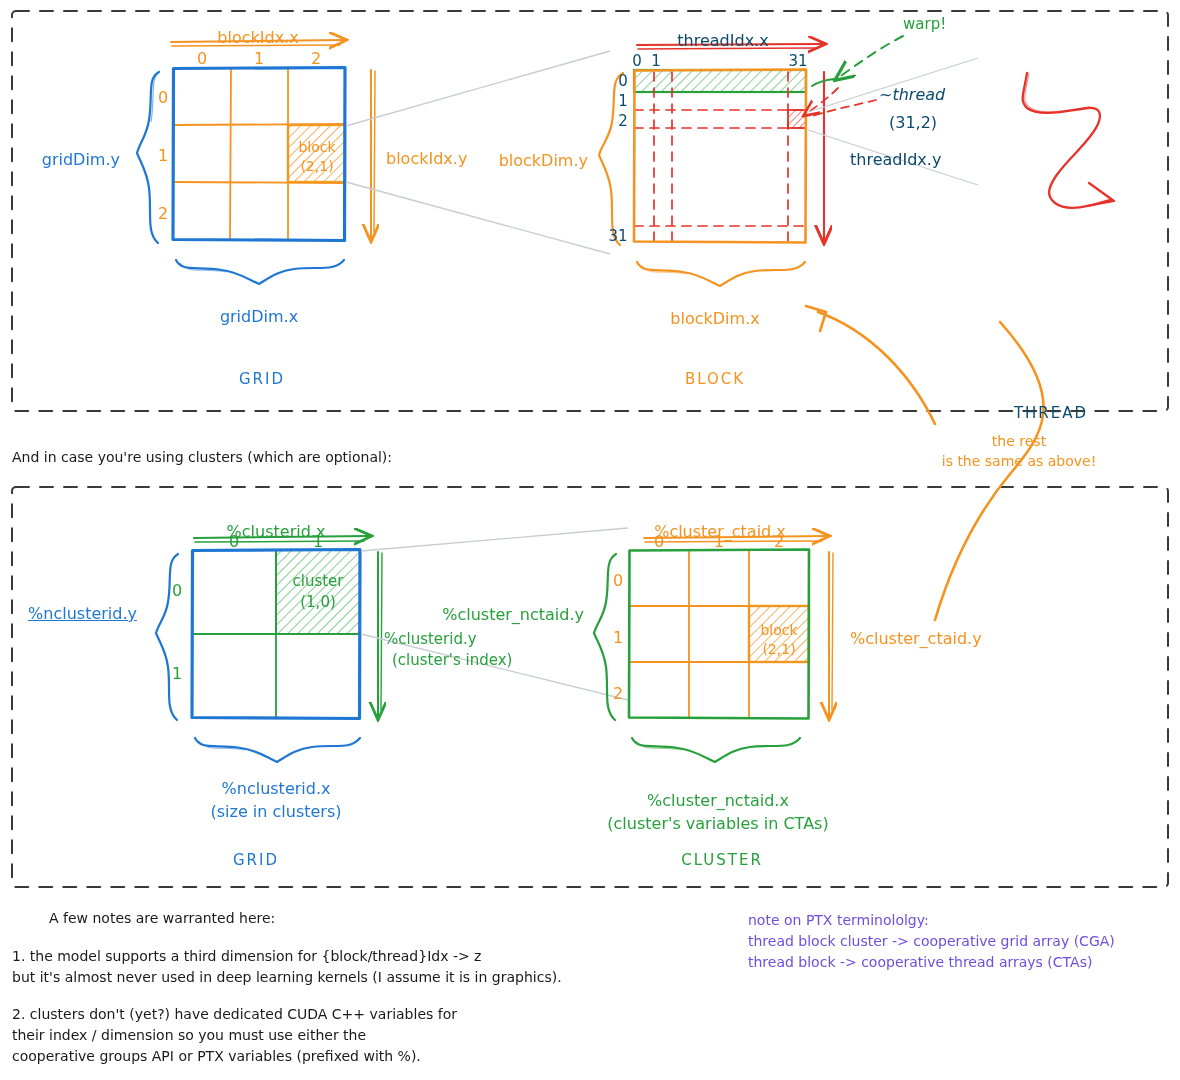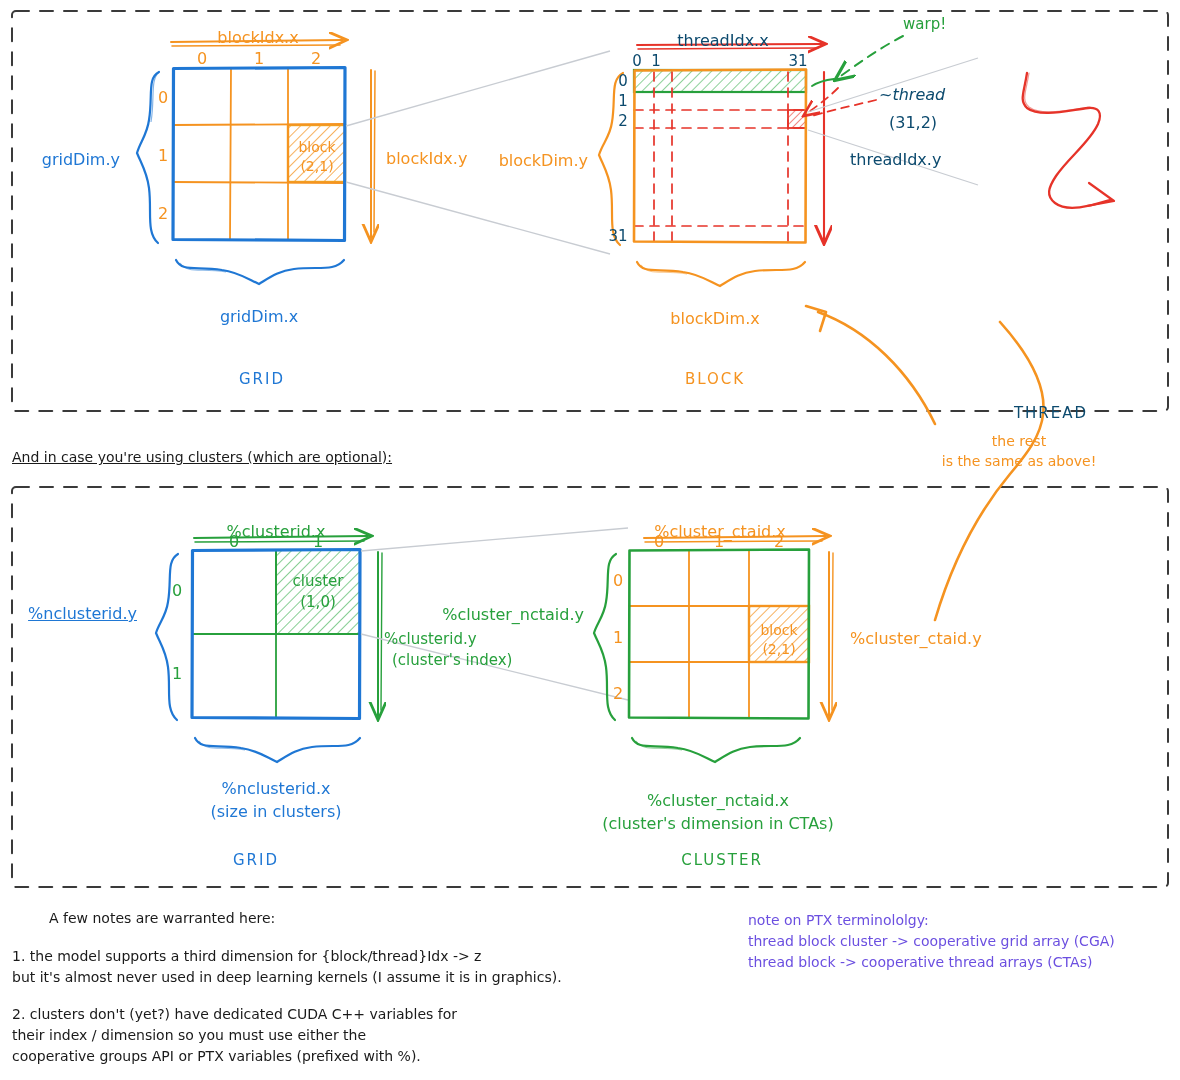--- a/index.html
+++ b/index.html
@@ -276,21 +276,21 @@
 
   <div class="txt hand t16 red" style="left:879px;top:84px;font-style:italic;">~thread</div>
   <div class="txt hand t16 red" style="left:889px;top:112px;">(31,2)</div>
 
   <div class="txt hand t16 red" style="left:850px;top:149px;">threadIdx.y</div>
 
   <div class="txt hand panelcap orange c" style="left:715px;top:369px;">BLOCK</div>
 
   <div class="txt hand panelcap red c" style="left:1051px;top:369px;margin-top:34px;">THREAD</div>
 
-  <div class="txt hand t14 ink" style="left:12px;top:448px;text-decoration:underline;">And in case you're using clusters (which are optional):</div>
+  <div class="txt hand t14 ink" style="left:12px;top:448px;">And in case you're using clusters (which are optional):</div>
 
   <div class="txt hand t14 orange c" style="left:1019px;top:432px;">the rest</div>
   <div class="txt hand t14 orange c" style="left:1019px;top:452px;">is the same as above!</div>
 
   <div class="txt hand t16 green c" style="left:276px;top:521px;">%clusterid.x</div>
   <div class="txt hand t16 green c" style="left:234px;top:531px;">0</div>
   <div class="txt hand t16 green c" style="left:318px;top:531px;">1</div>
 
   <div class="txt hand t16 green c" style="left:177px;top:580px;">0</div>
   <div class="txt hand t16 green c" style="left:177px;top:663px;">1</div>
@@ -313,21 +313,21 @@
   <div class="txt hand t16 orange c" style="left:719px;top:531px;">1</div>
   <div class="txt hand t16 orange c" style="left:779px;top:531px;">2</div>
 
   <div class="txt hand t16 orange c" style="left:618px;top:570px;">0</div>
   <div class="txt hand t16 orange c" style="left:618px;top:627px;">1</div>
   <div class="txt hand t16 orange c" style="left:618px;top:683px;">2</div>
 
   <div class="txt hand t16 green r" style="left:584px;top:604px;">%cluster_nctaid.y</div>
 
   <div class="txt hand t16 green c" style="left:718px;top:790px;">%cluster_nctaid.x</div>
-  <div class="txt hand t16 green c" style="left:718px;top:813px;">(cluster's dimension in CTAs)</div>
+  <div class="txt hand t16 green c" style="left:718px;top:813px;">(cluster's variables in CTAs)</div>
 
   <div class="txt hand t14 orange c" style="left:779px;top:621px;">block</div>
   <div class="txt hand t14 orange c" style="left:779px;top:640px;">(2,1)</div>
 
   <div class="txt hand t16 orange" style="left:850px;top:628px;">%cluster_ctaid.y</div>
 
   <div class="txt hand panelcap green c" style="left:722px;top:850px;">CLUSTER</div>
 
   <div class="txt hand t14 ink" style="left:12px;top:909px;margin-left:37px;">A few notes are warranted here:</div>
   <div class="txt hand t14 ink" style="left:12px;top:947px;">1. the model supports a third dimension for {block/thread}Idx -&gt; z</div>

